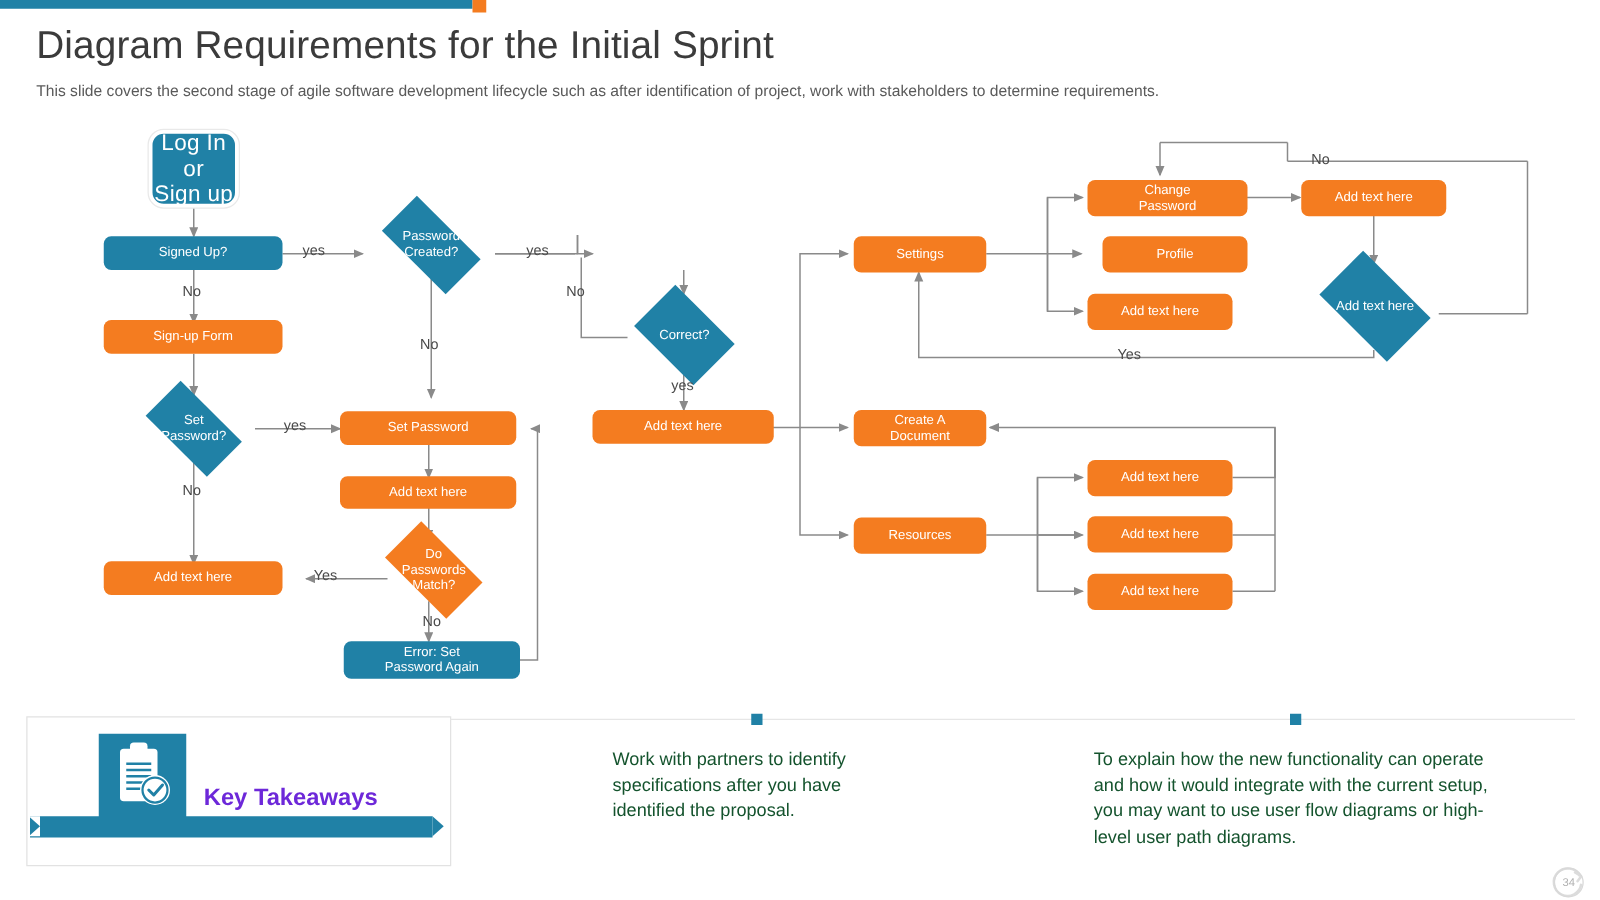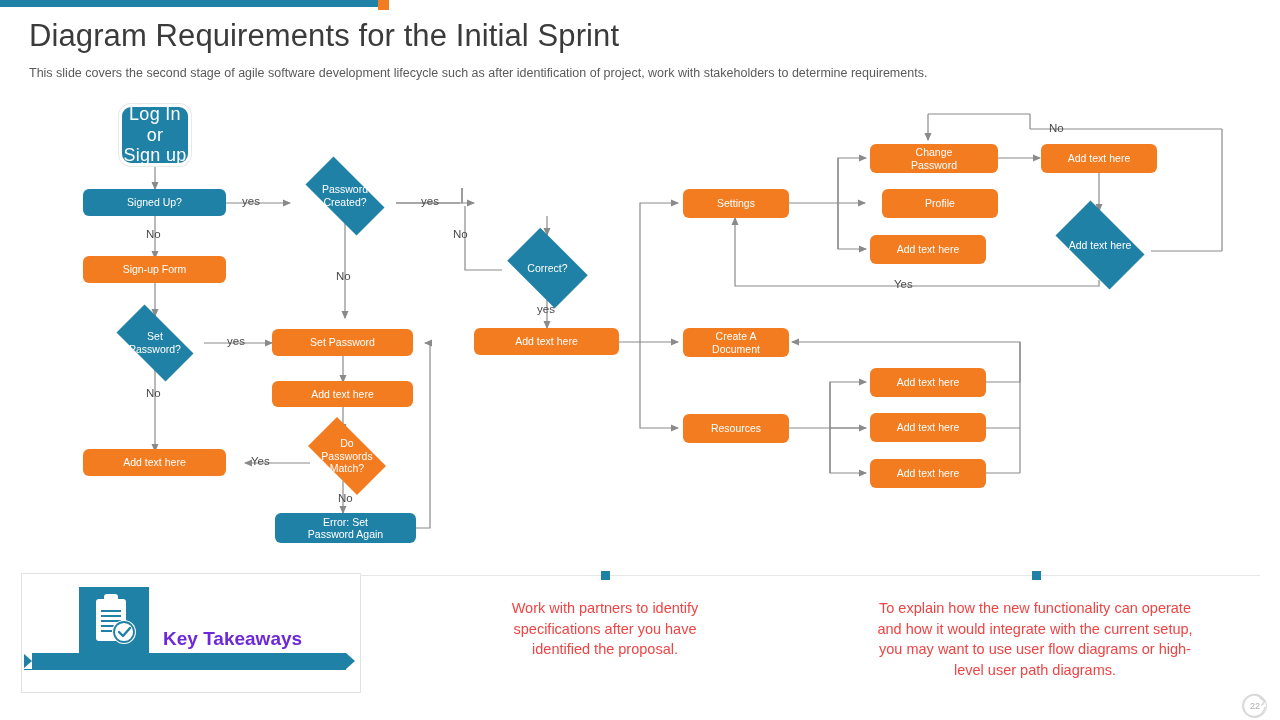--- a/index.html
+++ b/index.html
@@ -78,22 +78,22 @@
     border-top:8.5px solid transparent;border-bottom:8.5px solid transparent;border-left:9px solid #2081a6;
   }
   .kttitle{
     position:absolute;left:163px;top:628px;font-size:19px;font-weight:700;color:#6d28d9;
   }
 
   .hrline{position:absolute;left:360px;top:575px;width:900px;height:1px;background:#e6e6e6;}
   .tick{position:absolute;top:571px;width:9px;height:9px;background:#2081a6;}
 
   .col{
-    position:absolute;top:598px;text-align:center;
-    font-size:14.5px;color:#ef4444;line-height:1.43;
+    position:absolute;top:598px;
+    font-size:14.5px;color:#14532d;line-height:1.43;
   }
 
   .footer{
     position:absolute;left:0;top:703px;width:1280px;text-align:center;
     font-size:11px;color:#9a9a9a;
   }
   .pagebadge{
     position:absolute;left:1243px;top:694px;width:22px;height:22px;border-radius:50%;
     border:1px solid #d8d8d8;color:#b0b0b0;font-size:9px;
     display:flex;align-items:center;justify-content:center;
@@ -318,15 +318,15 @@
   <div class="tick" style="left:1032px;"></div>
 
   <div class="col" style="left:490px;width:230px;">Work with partners to identify specifications after you have identified the proposal.</div>
   <div class="col" style="left:875px;width:320px;">To explain how the new functionality  can operate and how it would integrate with the current setup, you may want to use user flow diagrams or high-level user path diagrams.</div>
 
 
   <svg class="pagearc" viewBox="0 0 32 32">
     <path d="M26 12 A11 11 0 1 0 27 18" fill="none" stroke="#dcdcdc" stroke-width="2"></path>
     <path d="M22 9 L27 12 L24 16" fill="none" stroke="#dcdcdc" stroke-width="2" stroke-linecap="round" stroke-linejoin="round"></path>
   </svg>
-  <div class="pagebadge">22</div>
+  <div class="pagebadge">34</div>
 
 </div>
 
 </body></html>

